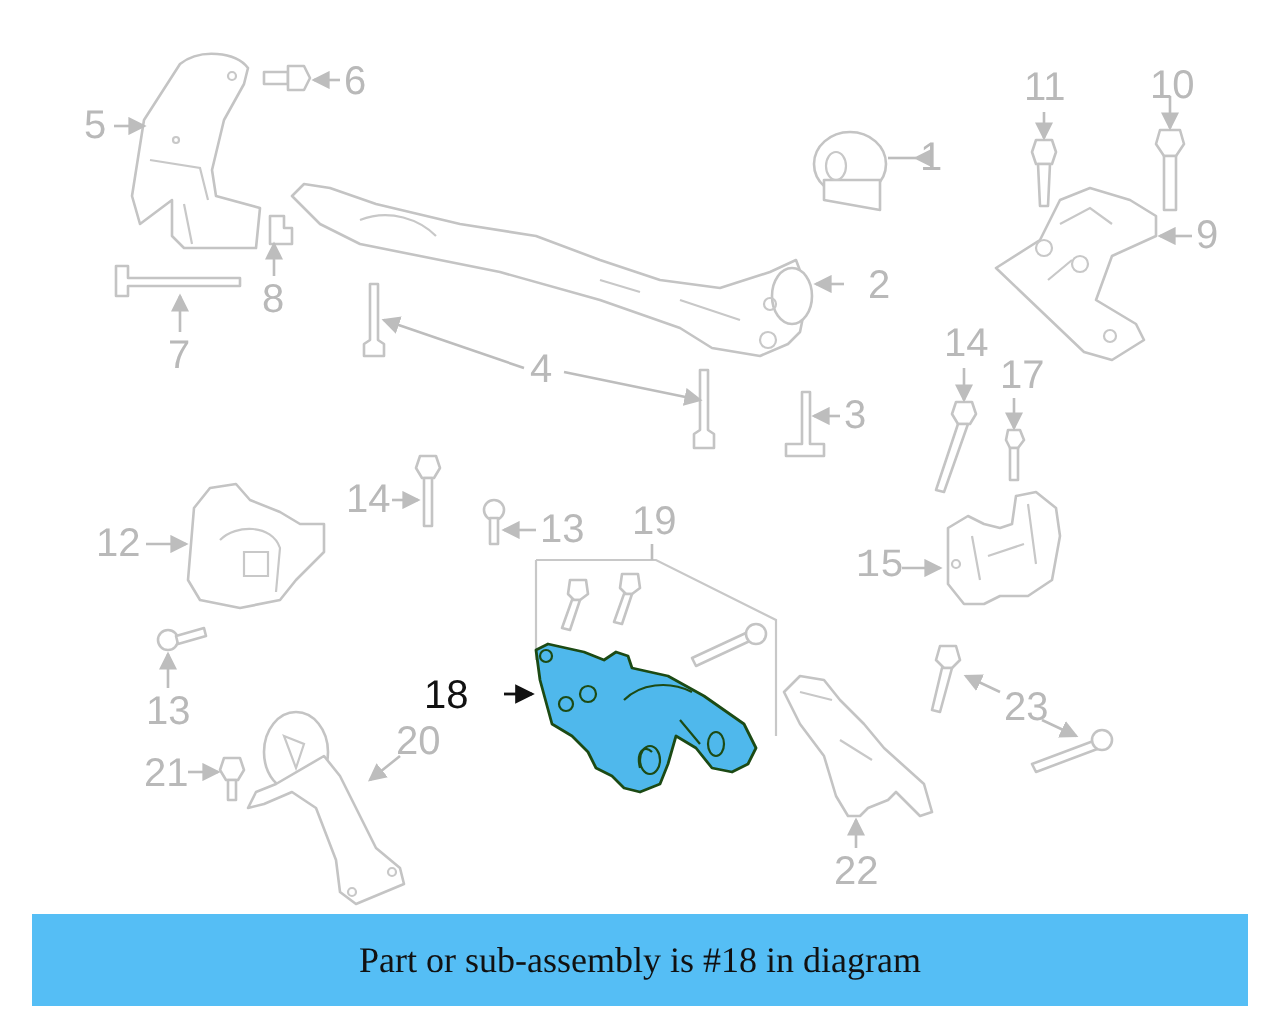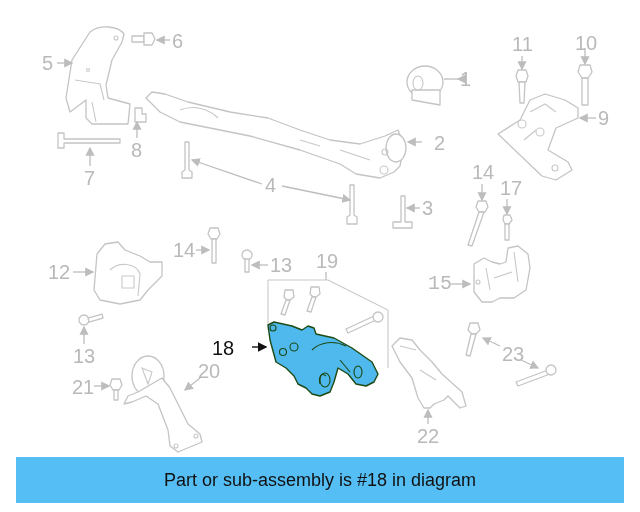--- a/index.html
+++ b/index.html
@@ -1,21 +1,21 @@
 <!DOCTYPE html>
 <html><head>
 <meta charset="utf-8">
 <style>
   html, body { margin:0; padding:0; background:#ffffff; }
   body { width:640px; height:512px; position:relative; overflow:hidden; font-family:"Liberation Sans", sans-serif; }
   #diagram { position:absolute; left:0; top:0; width:640px; height:512px; }
   .callout { position:absolute; font-family:"Liberation Sans", sans-serif; font-size:20px; color:#b9b9b9; line-height:1; white-space:nowrap; }
   .callout.active { color:#111111; }
   #banner { position:absolute; left:16px; top:457px; width:608px; height:46px; background:#55bef5; display:flex; flex-direction:column; align-items:center; justify-content:center; }
-  #banner span { font-family:Liberation Sans, sans-serif; font-size:18px; color:#111; line-height:21px; }
+  #banner span { font-family:Liberation Serif, serif; font-size:18px; color:#111; line-height:21px; }
   svg .part { fill:#ffffff; stroke:#c4c4c4; stroke-width:1.3; stroke-linejoin:round; }
   svg .detail { fill:none; stroke:#c8c8c8; stroke-width:1.1; }
   svg .lead { stroke:#bdbdbd; stroke-width:1.3; fill:none; }
   svg .arrowhead { fill:#bdbdbd; }
   svg .hl { fill:#4fb8ec; stroke:#1c4a14; stroke-width:1.4; stroke-linejoin:round; }
   svg .hld { fill:none; stroke:#1c4a14; stroke-width:1.1; }
   svg .lead-dark { stroke:#111; stroke-width:1.4; }
   svg .arrowhead-dark { fill:#111; }
 </style>
 </head>

